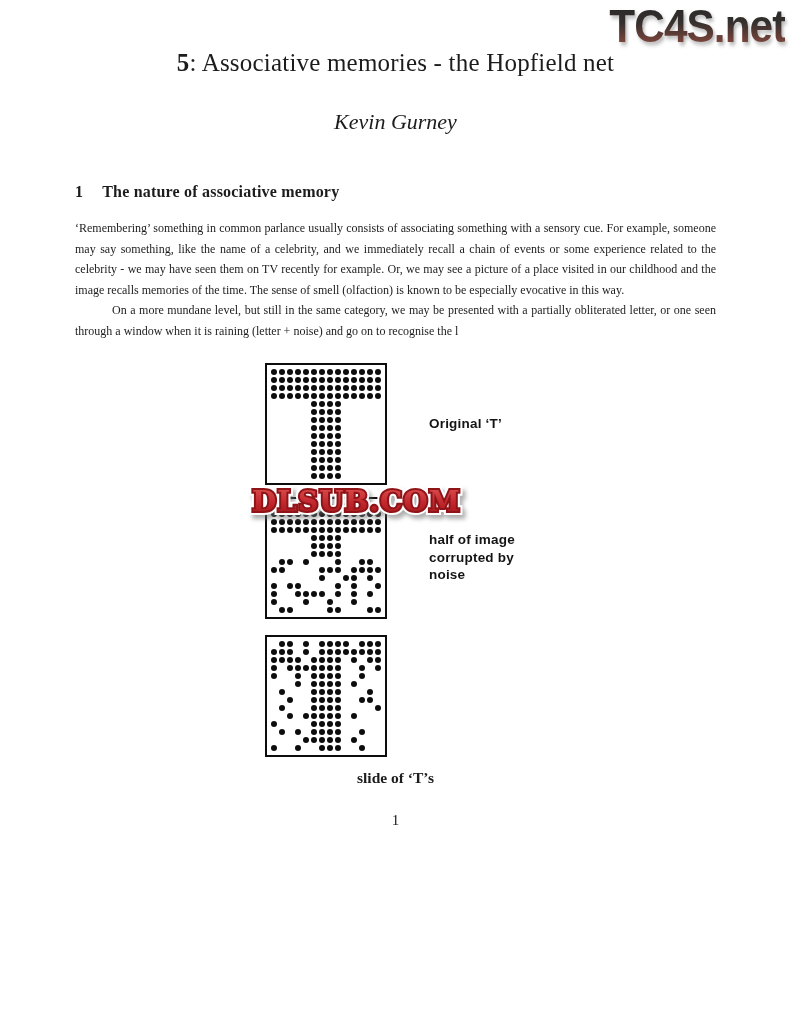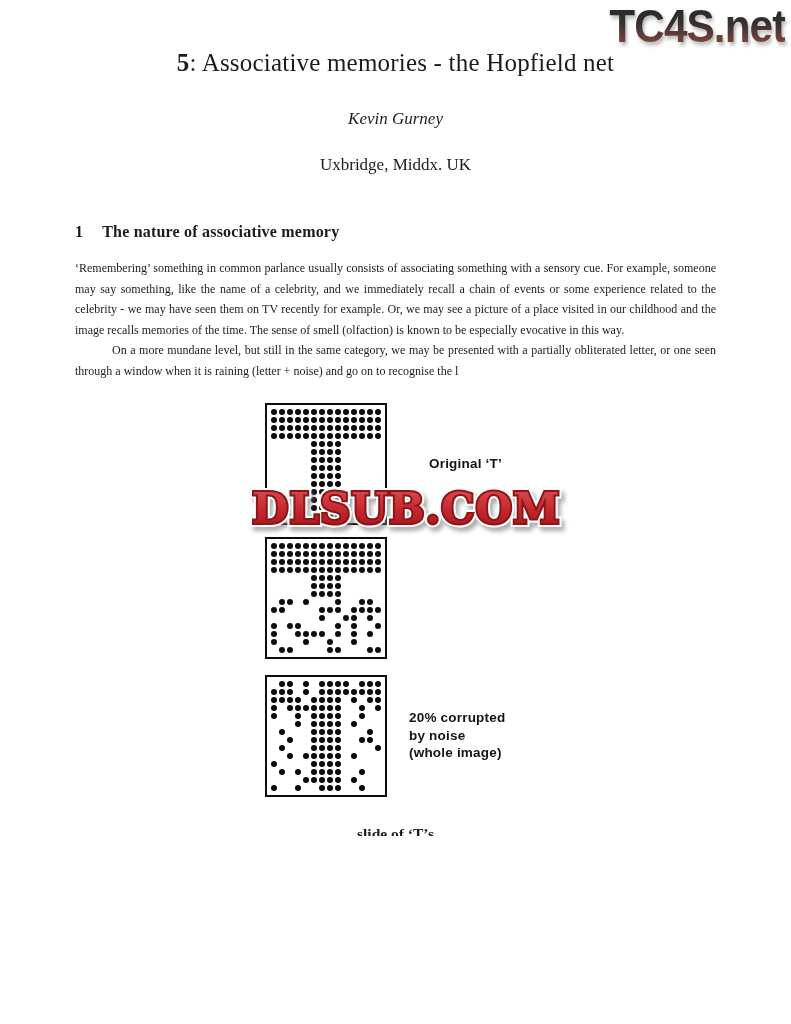--- a/index.html
+++ b/index.html
@@ -6,21 +6,21 @@
   html,body { background:#ffffff; }
   .page {
     position:relative; width:791px; height:836px; overflow:hidden;
     background:#ffffff; color:#1c1c1c;
     font-family:"Liberation Serif", serif;
   }
   .content { margin:0 75px; }
 
   .title { margin-top:49px; text-align:center; font-size:25px; font-weight:normal; letter-spacing:.2px; }
   .title .num { font-weight:bold; }
-  .author { margin-top:32px; text-align:center; font-style:italic; font-size:17px; }
+  .author { margin-top:32px; text-align:center; font-style:italic; font-size:22px; }
   .affil { margin-top:25px; text-align:center; font-size:17px; line-height:21px; }
 
   .section { margin-top:48px; font-size:16px; font-weight:bold; letter-spacing:.2px; }
   .section .sec-num { margin-right:19px; }
 
   .para { font-size:12px; line-height:20.6px; text-align:justify; }
   .p1 { margin-top:17px; }
   .p2 { text-indent:37px; }
 
   .figure-block { margin:21px 0 0 190px; }
@@ -32,40 +32,40 @@
     padding:3px; border:2px solid #0d0d0d; background:#fff; width:max-content; flex:0 0 auto;
   }
   .cell { position:relative; width:8px; height:8px; }
   .cell.on::after { content:''; position:absolute; inset:1px; background:#0d0d0d; border-radius:50%; }
   .fig-label {
     margin-left:42px; font-family:"Liberation Sans", sans-serif; font-weight:700;
     font-size:13.5px; line-height:17.5px; color:#141414; letter-spacing:.2px;
   }
   .fig-row:nth-child(3) .fig-label { margin-left:22px; }
 
-  .caption { margin-top:28px; text-align:center; font-weight:bold; font-size:15.5px; }
+  .caption { margin-top:12px; text-align:center; font-weight:bold; font-size:15.5px; }
   .page-num { margin-top:25px; text-align:center; font-size:15px; }
 
   
   .wm { position:absolute; line-height:1; white-space:nowrap; }
 
   .wm-tc4s {
     top:2px; right:6px;
     font-family:"Liberation Sans", sans-serif; font-weight:900; font-size:46px; letter-spacing:-1px;
     transform:scale(.92,1.02); transform-origin:top right;
     filter:drop-shadow(2px 3px 2px rgba(90,90,90,.45));
   }
   .wm-tc4s span {
     background:linear-gradient(180deg,#262626 0%,#35302e 45%,#6e4038 75%,#96564a 100%);
     -webkit-background-clip:text; background-clip:text; color:transparent;
   }
 
   .wm-dlsub {
     left:252px; top:488px;
-    font-family:"DejaVu Serif", serif; font-weight:bold; font-size:42px; letter-spacing:1px;
+    font-family:"DejaVu Serif", serif; font-weight:bold; font-size:28px; letter-spacing:1px;
     filter:drop-shadow(3px 4px 2px rgba(110,110,110,.55));
   }
   .wm-dlsub::before, .wm-dlsub::after { content:attr(data-text); position:absolute; left:0; top:0; color:transparent; }
   .wm-dlsub::before { -webkit-text-stroke:8px #ffffff; z-index:1; }
   .wm-dlsub::after  { -webkit-text-stroke:4px #8f1418; z-index:2; }
   .wm-dlsub span {
     position:relative; z-index:3;
     background:linear-gradient(180deg,#e05252 0%,#c1272d 55%,#a01217 100%);
     -webkit-background-clip:text; background-clip:text; color:transparent;
   }
@@ -93,21 +93,20 @@
     <span>TC4S.net</span>
   </div>
 
   <main class="content">
 
     <h1 class="title"><span class="num">5</span><span>: Associative memories - the Hopfield net</span></h1>
 
     <div class="author">Kevin Gurney</div>
 
     <div class="affil">
-      <div>Uxbridge, Middx. UK</div>
     </div>
 
     <h2 class="section"><span class="sec-num">1</span><span>The nature of associative memory</span></h2>
 
     <p class="para p1">‘Remembering’ something in common parlance usually consists of associating something with a sensory cue. For example, someone may say something, like the name of a celebrity, and we immediately recall a chain of events or some experience related to the celebrity - we may have seen them on TV recently for example. Or, we may see a picture of a place visited in our childhood and the image recalls memories of the time. The sense of smell (olfaction) is known to be especially evocative in this way.</p>
     <p class="para p2">On a more mundane level, but still in the same category, we may be presented with a partially obliterated letter, or one seen through a window when it is raining (letter + noise) and go on to recognise the l</p>
 
     <div class="figure-block">
       <div class="fig-row">
         <div class="dot-grid">
@@ -504,20 +503,25 @@
             <span class="cell"></span>
             <span class="cell"></span>
             <span class="cell on"></span>
             <span class="cell on"></span>
             <span class="cell"></span>
             <span class="cell"></span>
             <span class="cell"></span>
             <span class="cell on"></span>
             <span class="cell on"></span>
           </div>
+        <div class="fig-label">
+            <div>half of image</div>
+            <div>corrupted by</div>
+            <div>noise</div>
+          </div>
       </div>
       <div class="fig-row">
         <div class="dot-grid">
             <span class="cell"></span>
             <span class="cell on"></span>
             <span class="cell on"></span>
             <span class="cell"></span>
             <span class="cell on"></span>
             <span class="cell"></span>
             <span class="cell on"></span>
@@ -704,25 +708,20 @@
             <span class="cell"></span>
             <span class="cell on"></span>
             <span class="cell on"></span>
             <span class="cell on"></span>
             <span class="cell"></span>
             <span class="cell"></span>
             <span class="cell on"></span>
             <span class="cell"></span>
             <span class="cell"></span>
           </div>
-        <div class="fig-label">
-            <div>20% corrupted</div>
-            <div>by noise</div>
-            <div>(whole image)</div>
-          </div>
       </div>
     </div>
 
     <div class="caption">slide of ‘T’s</div>
 
     <div class="page-num">1</div>
 
   </main>
 
   <div class="wm wm-dlsub" data-text="DLSUB.COM">

